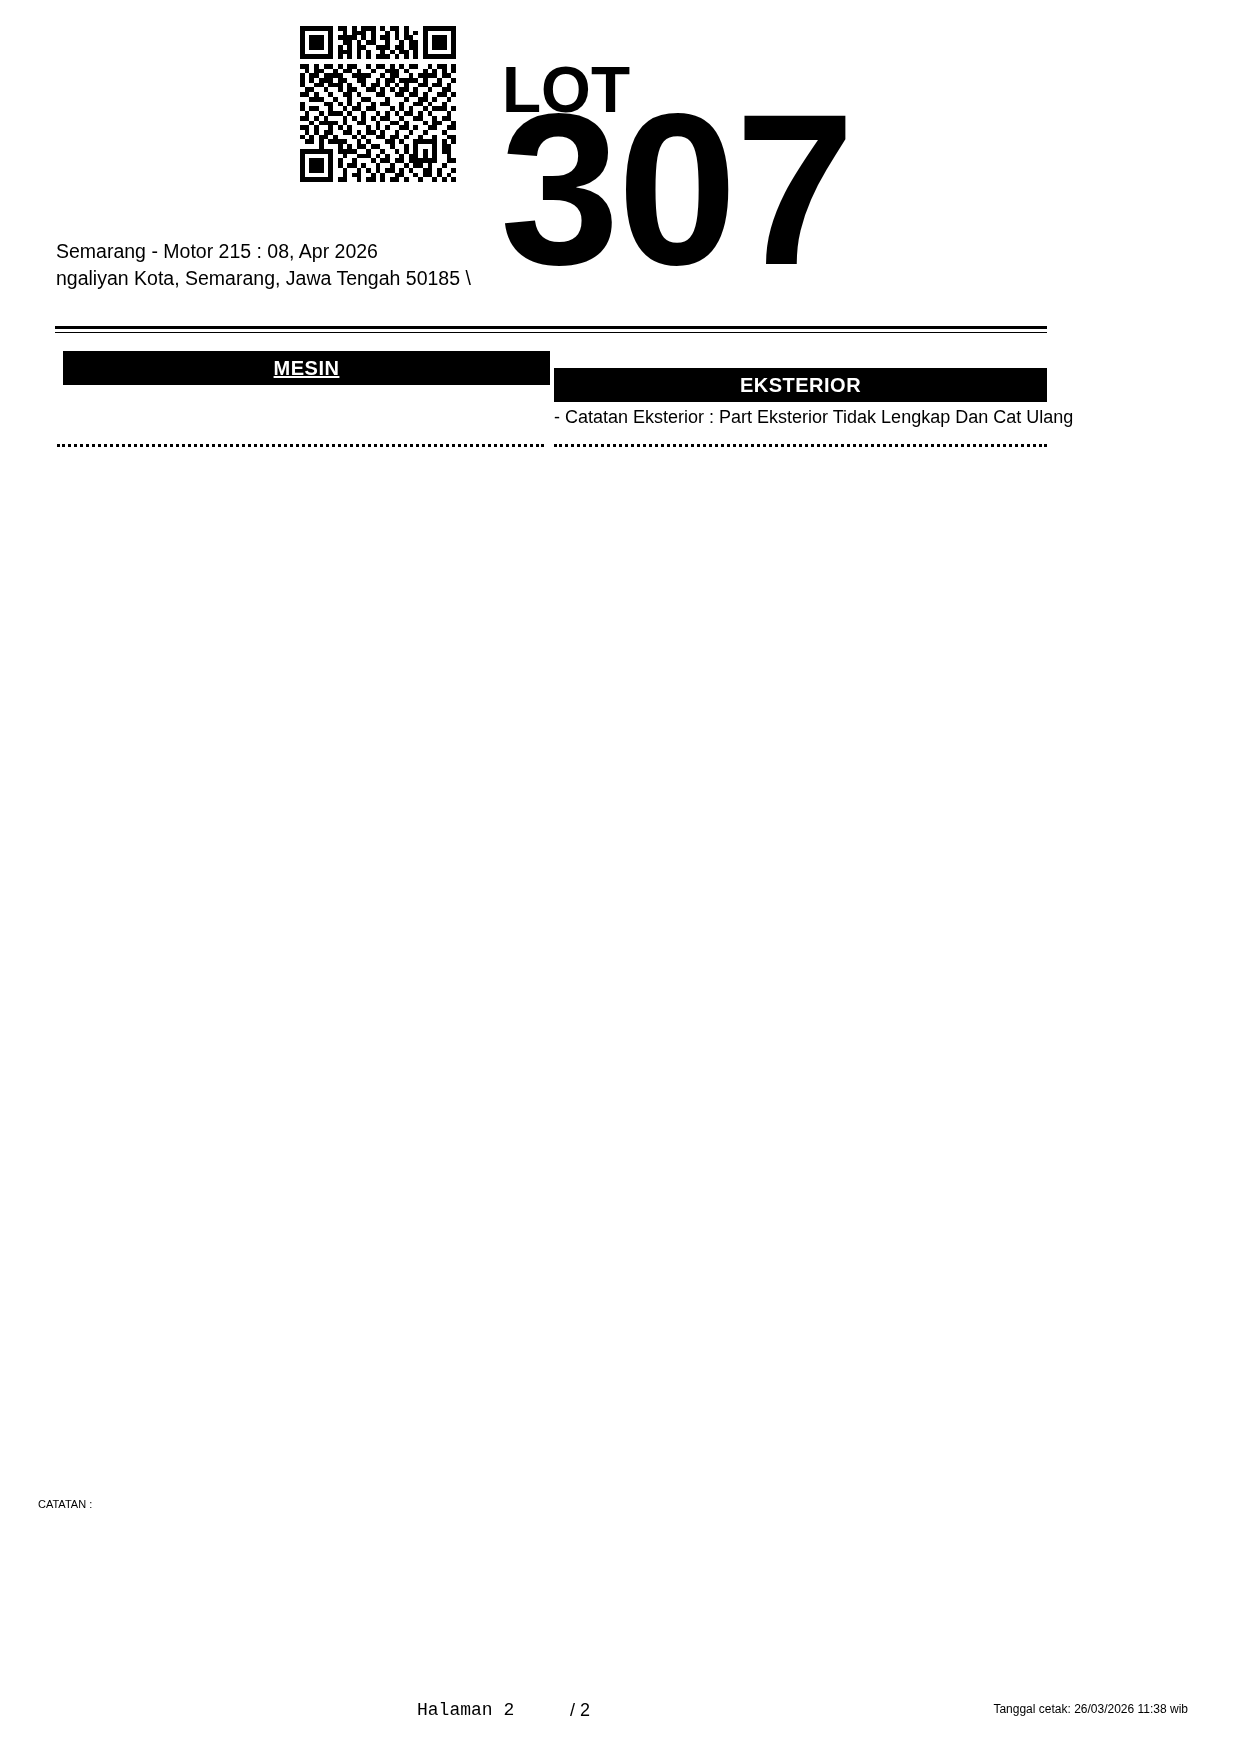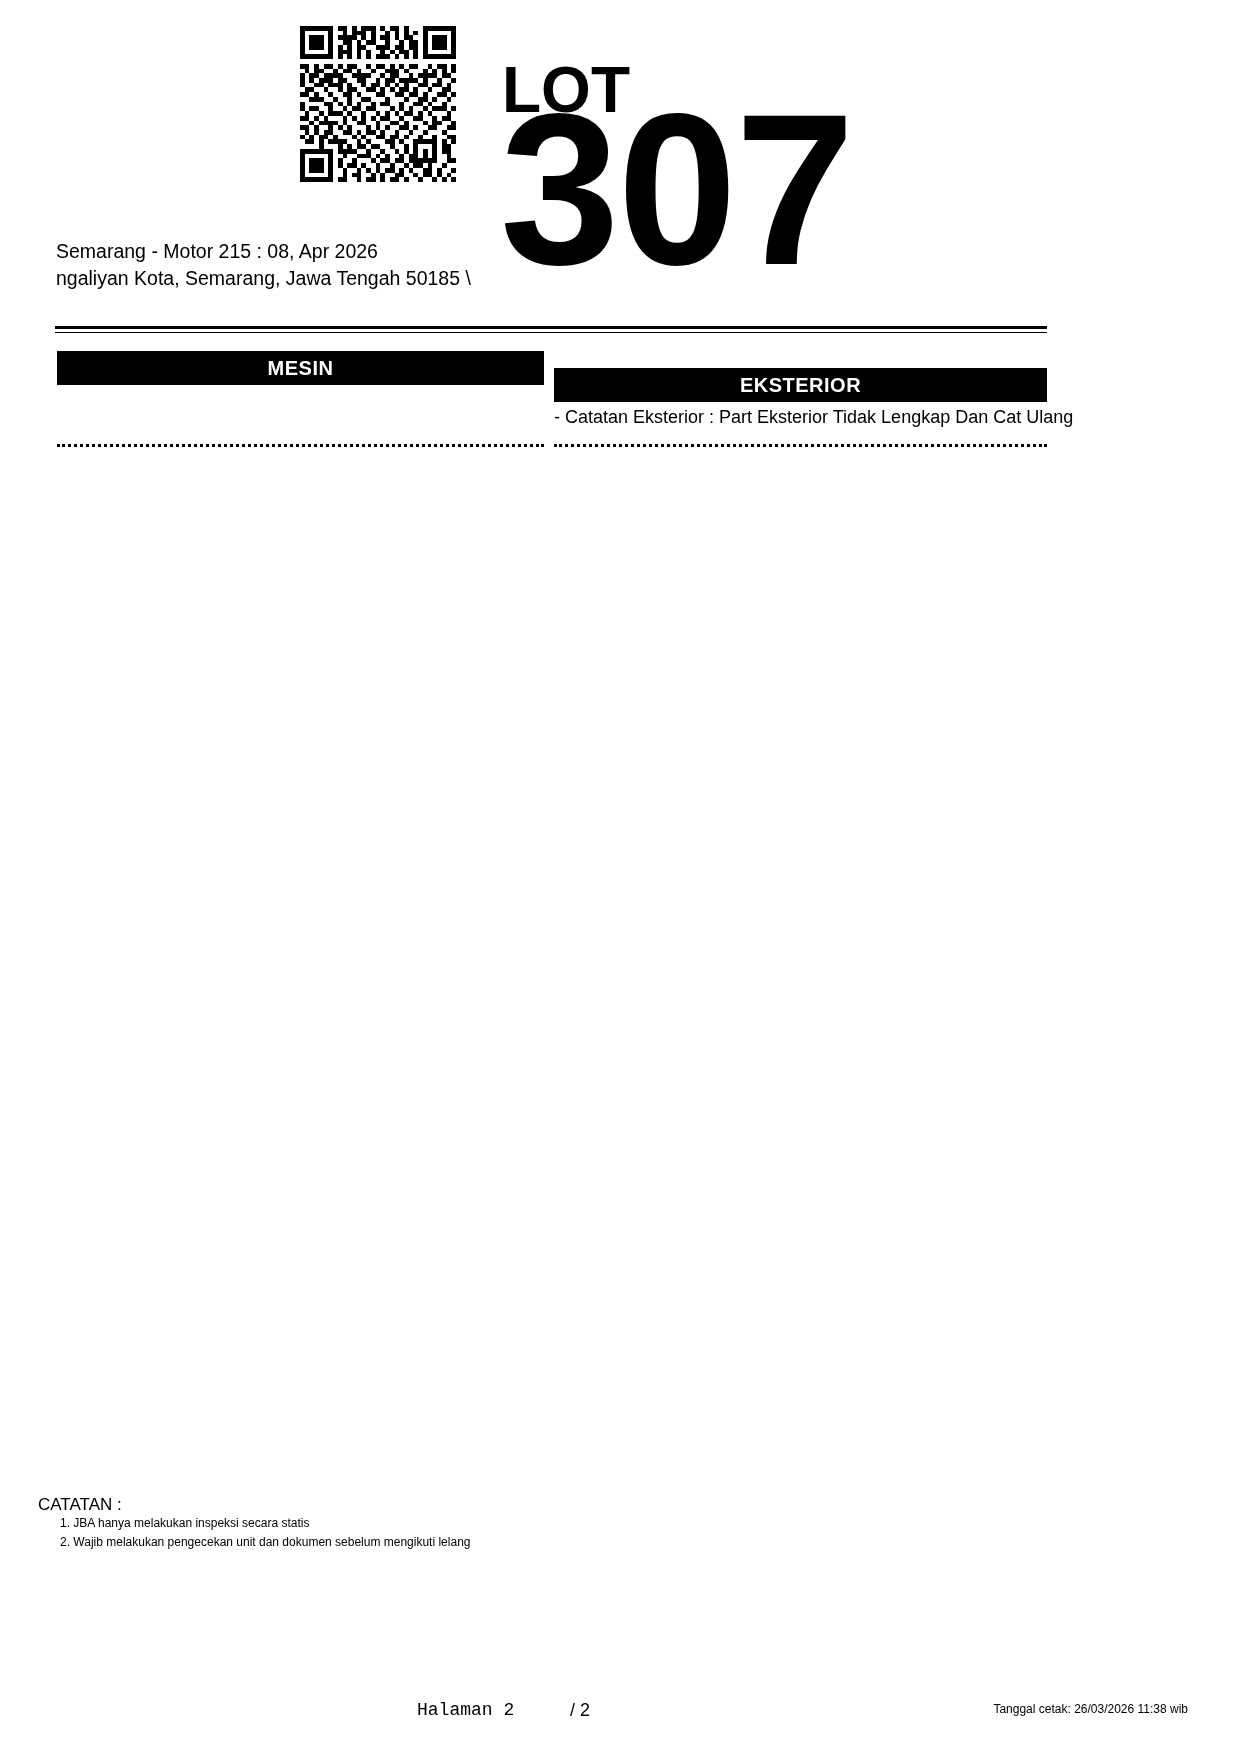--- a/index.html
+++ b/index.html
@@ -86,21 +86,21 @@
     height: 34px;
     background: #000;
     color: #fff;
     font-size: 20px;
     font-weight: bold;
     display: flex;
     align-items: center;
     justify-content: center;
     letter-spacing: .5px;
   }
-  .bar-mesin { left: 57px; top: 351px; width: 487px; }
+  .bar-mesin { left: 63px; top: 351px; width: 487px; text-decoration: underline; }
   .bar-eks   { left: 554px; top: 368px; width: 493px; }
 
   
   .note-eks {
     position: absolute;
     left: 554px;
     top: 405px;
     width: 493px;
     text-align: center;
     font-size: 18px;
@@ -119,21 +119,21 @@
   .dots-right { left: 554px; width: 493px; }
 
   
   .catatan {
     position: absolute;
     left: 38px;
     top: 1495px;
     font-size: 12.5px;
     line-height: 19px;
   }
-  .catatan .title { font-size: 17px; }
+  .catatan .title { font-size: 11px; }
   .catatan ol {
     margin: 0;
     padding: 0 0 0 22px;
     list-style: none;
   }
   .catatan li { font-size: 12px; }
   .page-label {
     position: absolute;
     left: 417px;
     top: 1700px;
@@ -508,23 +508,19 @@
   <div class="bar bar-mesin">MESIN</div>
   <div class="bar bar-eks">EKSTERIOR</div>
 
   <div class="note-eks">- Catatan Eksterior :  Part Eksterior Tidak Lengkap Dan Cat Ulang</div>
 
   <div class="dots dots-left"></div>
   <div class="dots dots-right"></div>
 
   <div class="catatan">
     <div class="title">CATATAN :</div>
-    <ol>
-      <li>1. JBA hanya melakukan inspeksi secara statis</li>
-      <li>2. Wajib melakukan pengecekan unit dan dokumen sebelum mengikuti lelang</li>
-    </ol>
   </div>
 
   <div class="page-label">Halaman 2</div>
   <div class="page-total">/ 2</div>
   <div class="print-date">Tanggal cetak: 26/03/2026 11:38 wib</div>
 
 </div>
 
 </body></html>

